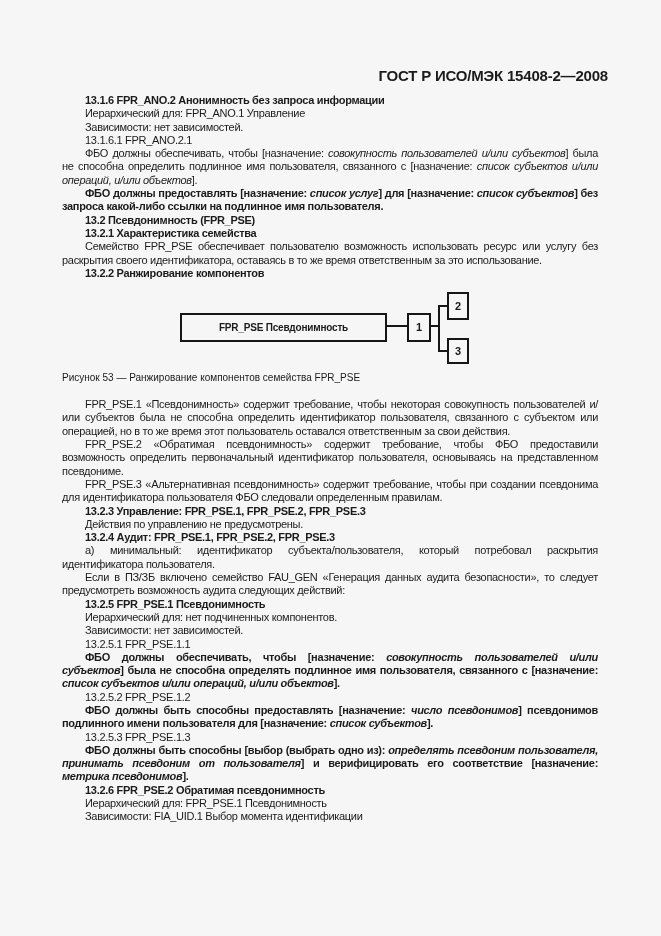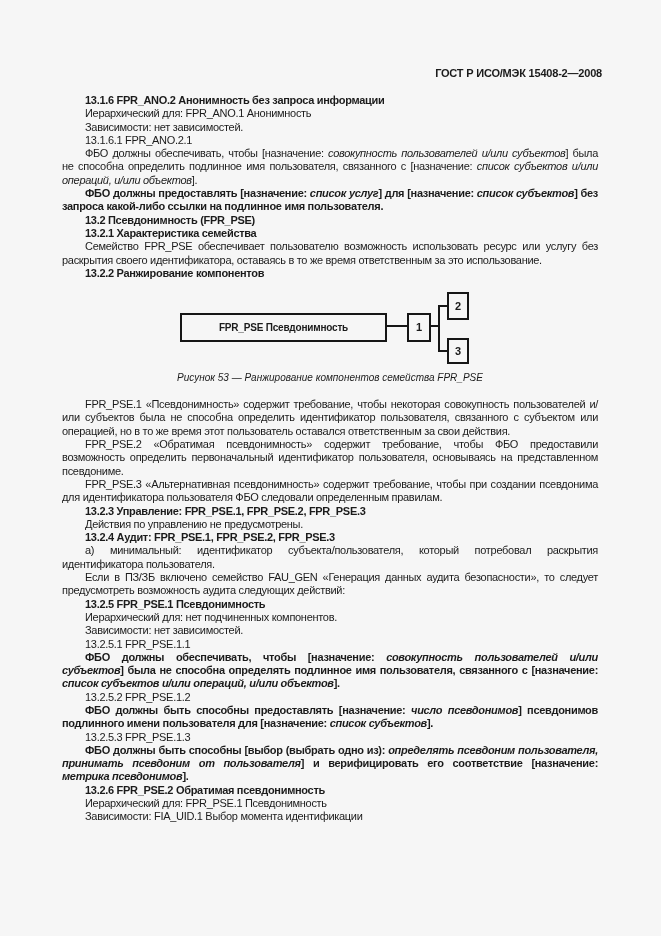--- a/index.html
+++ b/index.html
@@ -1,55 +1,55 @@
 <!DOCTYPE html>
 <html><head>
 <meta charset="utf-8">
 <style>
   html,body{margin:0;padding:0;background:#f6f6f6;}
   .page{position:relative;width:661px;height:936px;background:#f6f6f6;color:#1b1b1b;
         font-family:"Liberation Sans",sans-serif;overflow:hidden;}
-  .hdr{position:absolute;top:67px;left:4px;width:598px;text-align:right;
-       font-size:11px;font-weight:bold;letter-spacing:-0.2px;}
+  .hdr{position:absolute;top:67px;left:10px;width:598px;text-align:right;
+       font-size:15px;font-weight:bold;letter-spacing:-0.2px;}
   .content{position:absolute;left:62px;top:94px;width:536px;
            font-size:11px;line-height:13.3px;text-align:justify;letter-spacing:-0.3px;}
   .para{margin:0;text-indent:23px;}
   .hd{font-weight:bold;}
   .f-b{font-weight:bold;}
   .f-i{font-style:italic;}
   .f-bi{font-weight:bold;font-style:italic;}
   .figure{position:relative;height:104px;margin:0 0 14px 0;text-indent:0;text-align:left;}
   .fbox{position:absolute;border:2px solid #161616;box-sizing:border-box;
         display:flex;align-items:center;justify-content:center;background:transparent;}
   .fbox-main{left:118px;top:33px;width:207px;height:29px;font-size:10px;font-weight:bold;letter-spacing:-0.2px;}
   .fbox-1{left:345px;top:33px;width:24px;height:29px;font-size:11px;font-weight:bold;}
   .fbox-2{left:385px;top:12px;width:22px;height:28px;font-size:11px;font-weight:bold;}
   .fbox-3{left:385px;top:58px;width:22px;height:26px;font-size:11px;font-weight:bold;}
   .fline{position:absolute;background:#161616;}
   .l-main-1{left:325px;top:45px;width:20px;height:2px;}
   .l-1-v{left:369px;top:45px;width:9px;height:2px;}
   .l-vert{left:376px;top:25px;width:2px;height:47px;}
   .l-v-2{left:378px;top:25px;width:7px;height:2px;}
   .l-v-3{left:378px;top:70px;width:7px;height:2px;}
-  .fig-caption{position:absolute;left:0;bottom:1px;width:100%;text-align:center;
-               font-size:10px;letter-spacing:0;line-height:11px;font-style:italic;}
+  .fig-caption{position:absolute;left:0;bottom:1px;width:100%;text-align:left;
+               font-size:10px;letter-spacing:0;line-height:11px;}
   .pagenum{position:absolute;top:846px;left:0;width:597px;text-align:right;font-size:11px;}
 </style>
 </head>
 <body>
 
 <div class="page">
 
   <div class="hdr">ГОСТ Р ИСО/МЭК 15408-2—2008</div>
 
   <div class="content">
 
     <div>
         <p class="para hd"><span>13.1.6 FPR_ANO.2 Анонимность без запроса информации</span></p>
-        <p class="para"><span>Иерархический для: FPR_ANO.1 Анонимность</span></p>
+        <p class="para"><span>Иерархический для: FPR_ANO.1 Управление</span></p>
         <p class="para"><span>Зависимости: нет зависимостей.</span></p>
         <p class="para"><span>13.1.6.1 FPR_ANO.2.1</span></p>
         <p class="para"><span>ФБО должны обеспечивать, чтобы [назначение: </span><span class="f-i">совокупность пользователей и/или субъектов</span><span>] была не способна определить подлинное имя пользователя, связанного с [назначение: </span><span class="f-i">список субъектов и/или операций, и/или объектов</span><span>].</span></p>
         <p class="para"><span class="f-b">ФБО должны предоставлять [назначение: </span><span class="f-bi">список услуг</span><span class="f-b">] для [назначение: </span><span class="f-bi">список субъектов</span><span class="f-b">] без запроса какой-либо ссылки на подлинное имя пользователя.</span></p>
         <p class="para hd"><span>13.2 Псевдонимность (FPR_PSE)</span></p>
         <p class="para hd"><span>13.2.1 Характеристика семейства</span></p>
         <p class="para"><span>Семейство FPR_PSE обеспечивает пользователю возможность использовать ресурс или услугу без раскрытия своего идентификатора, оставаясь в то же время ответственным за это использование.</span></p>
         <p class="para hd"><span>13.2.2 Ранжирование компонентов</span></p>
       </div>
 

